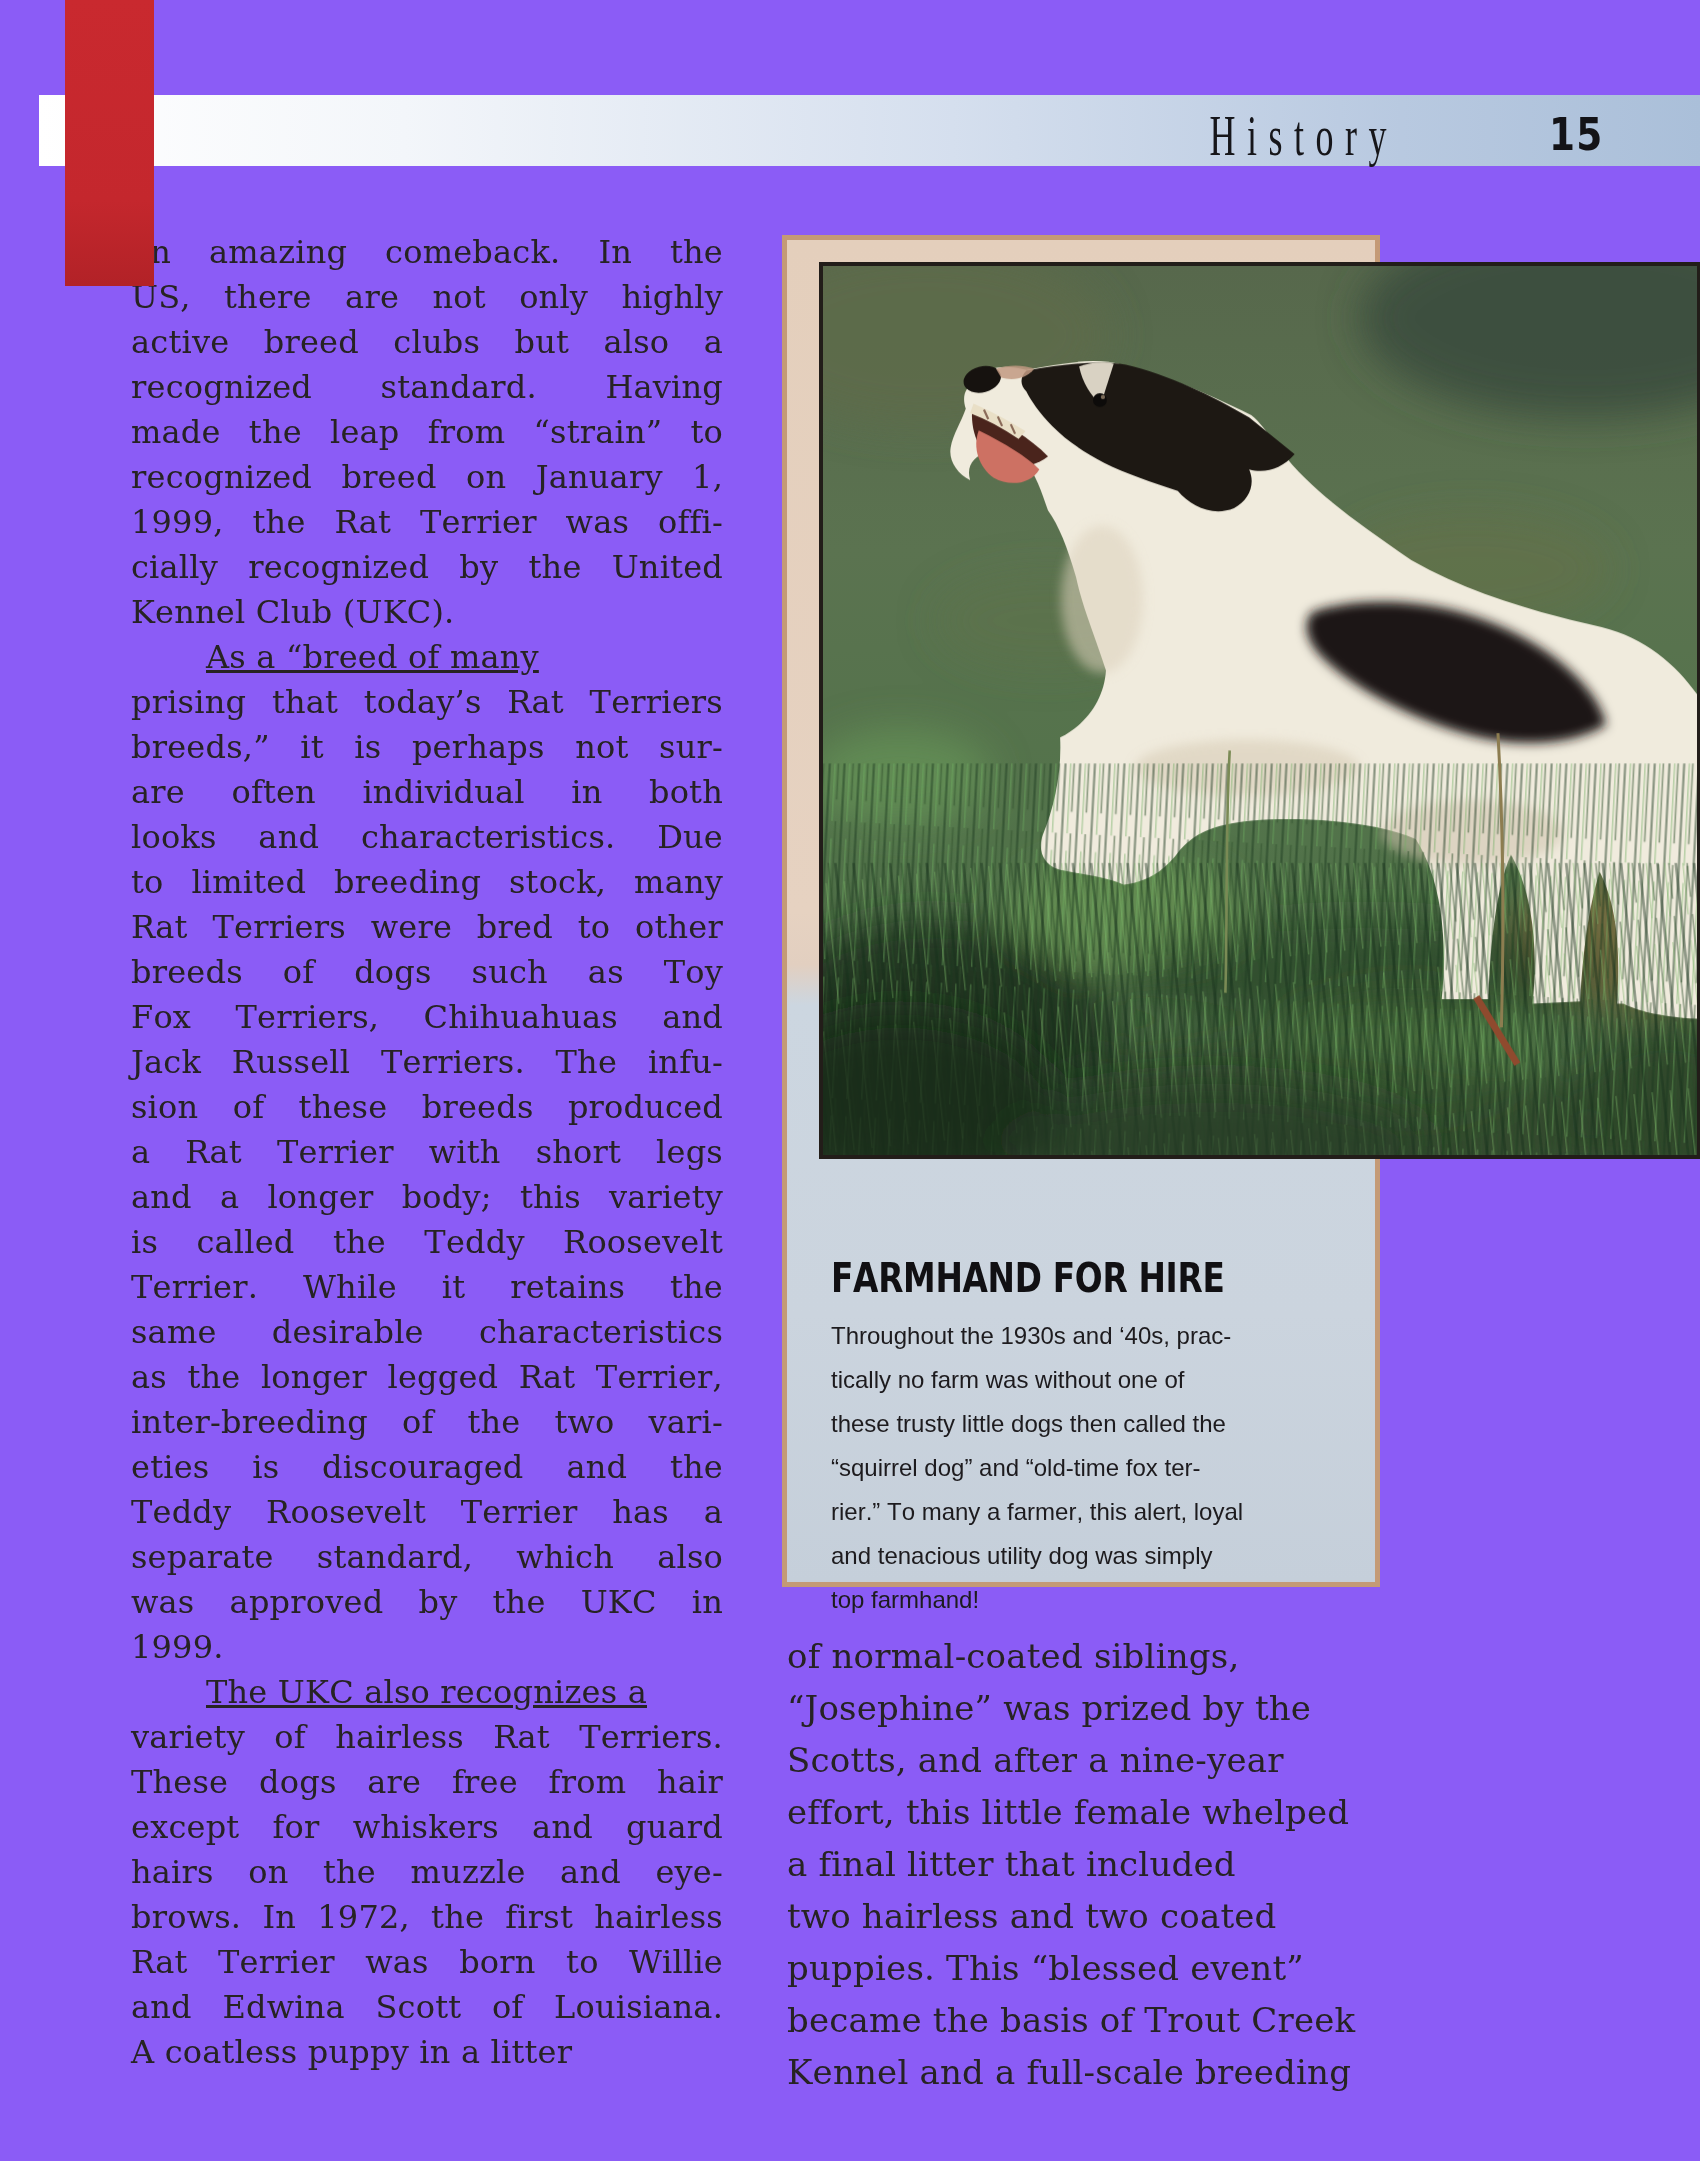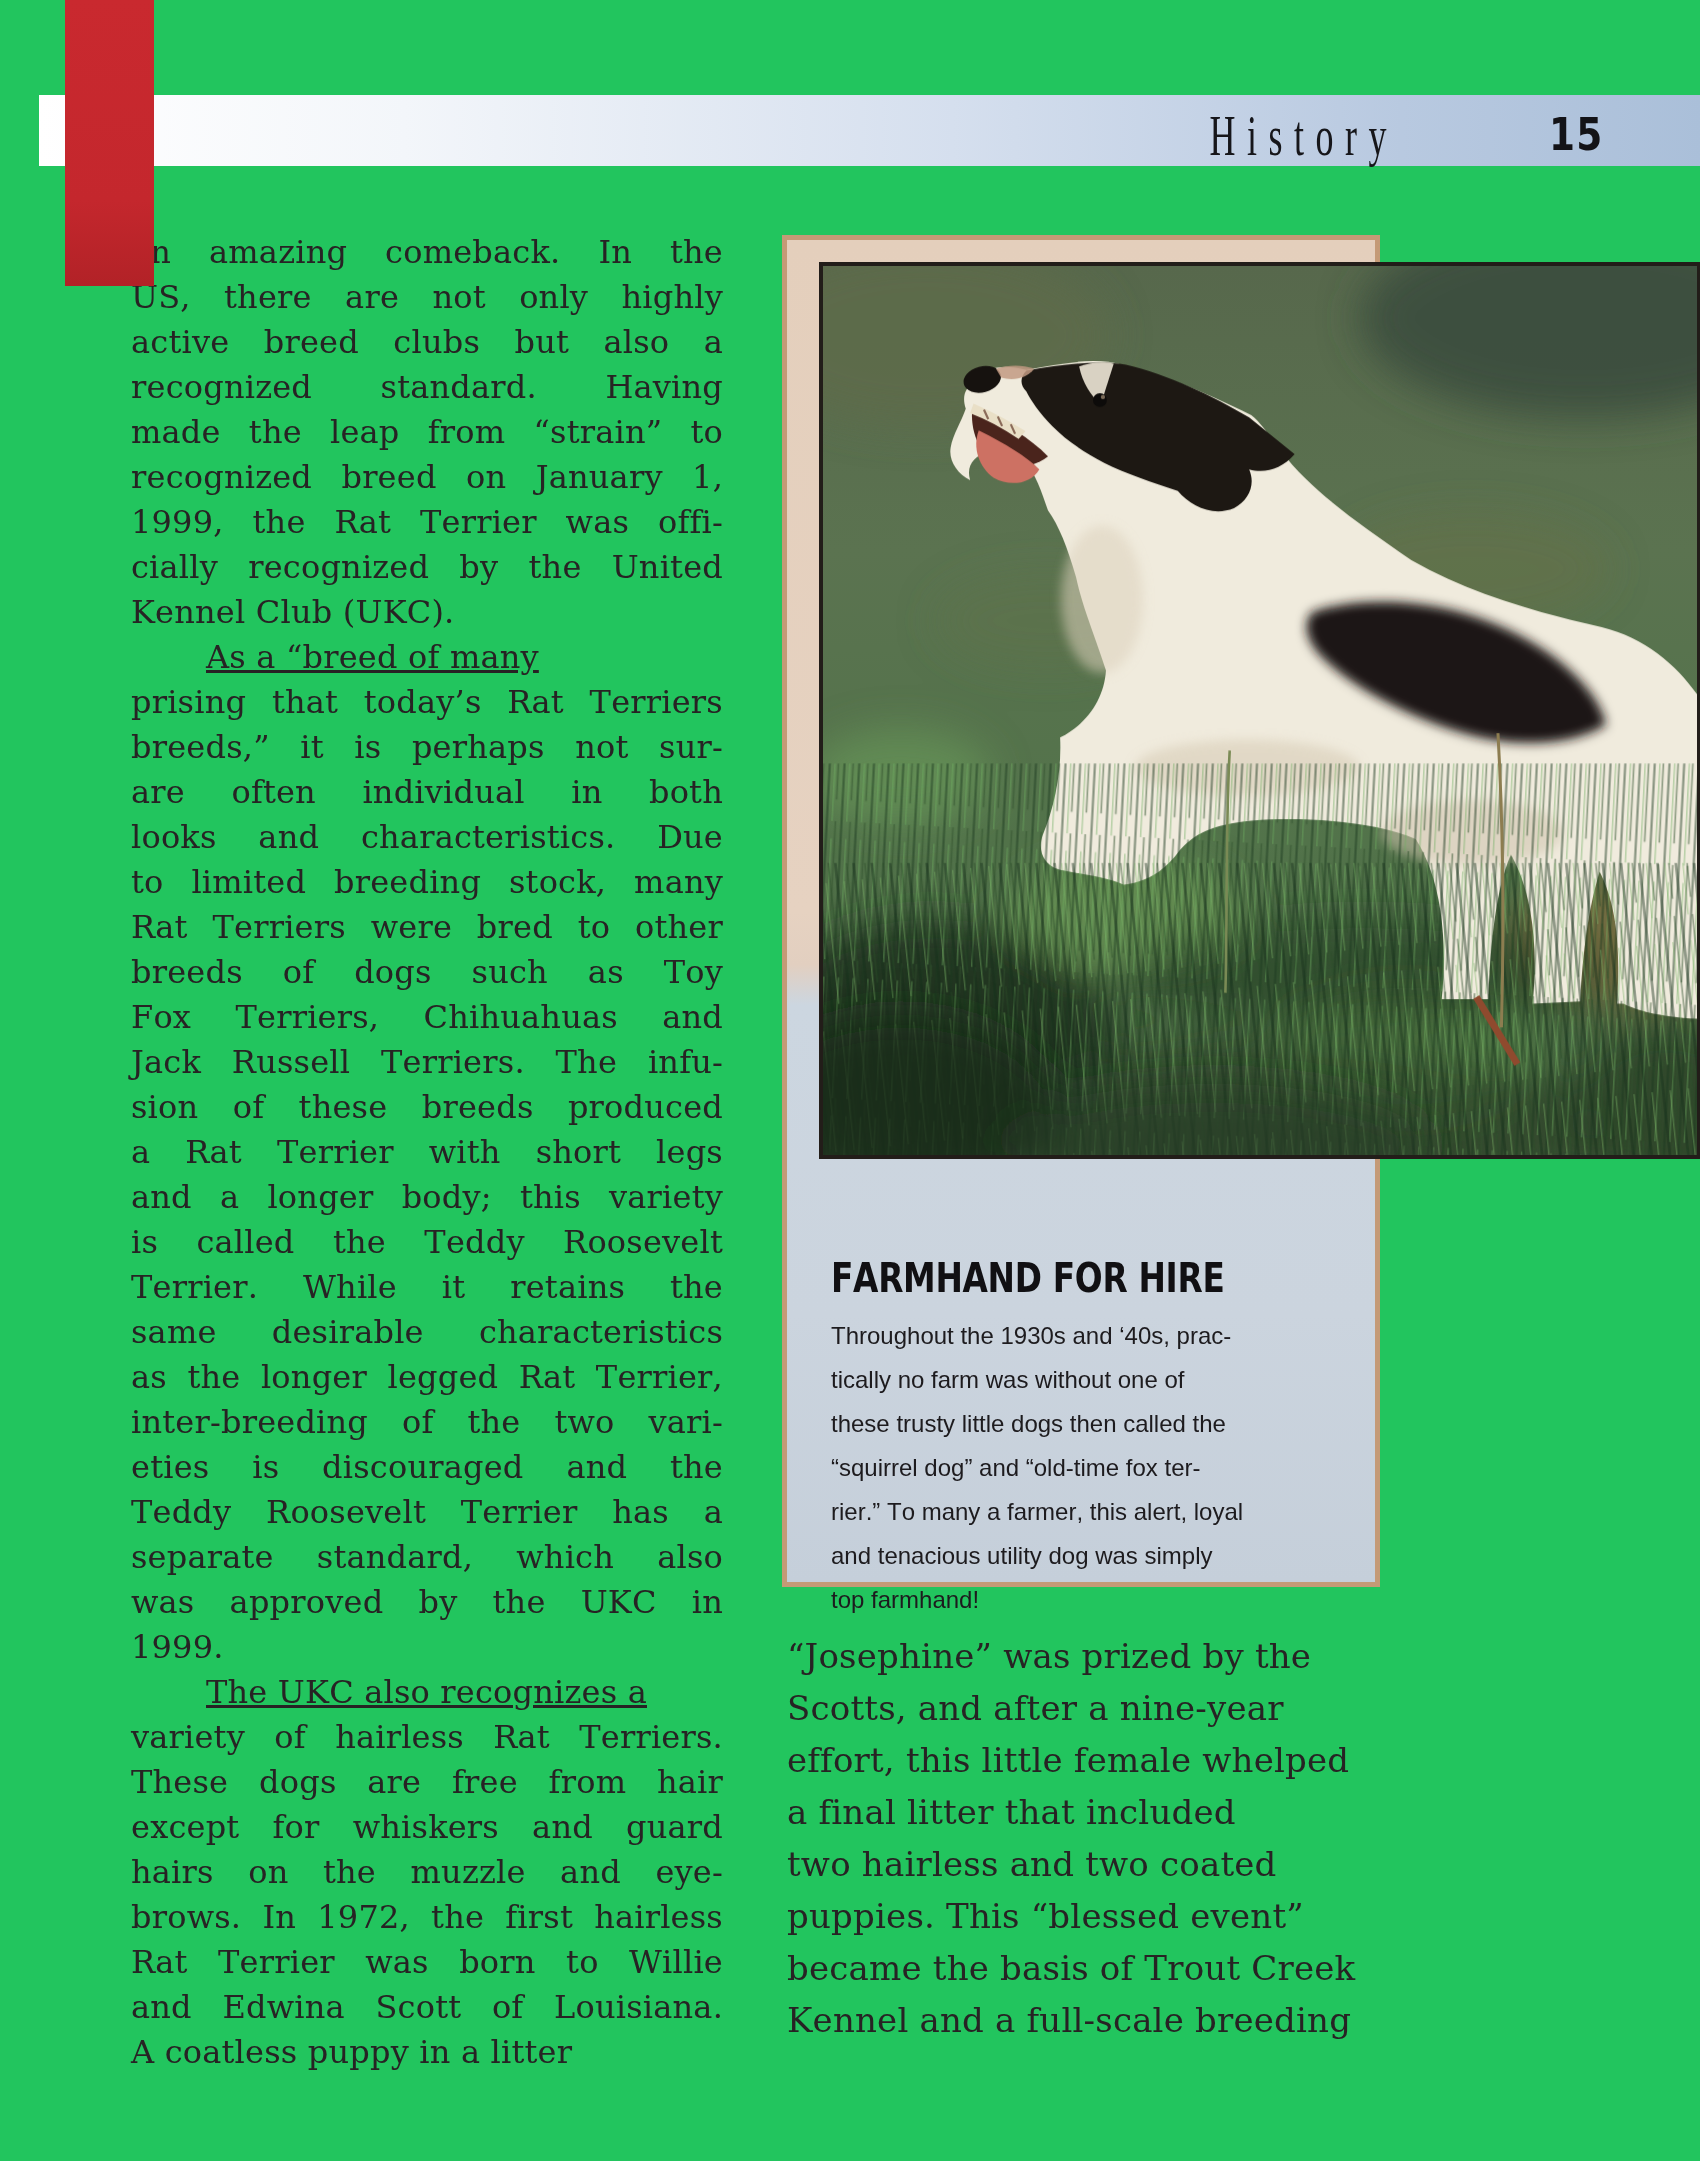--- a/index.html
+++ b/index.html
@@ -1,16 +1,16 @@
 <!DOCTYPE html>
 <html style="font-size:7px"><head>
 <meta charset="utf-8">
 <style>
   html,body{margin:0;padding:0;background:#ffffff;}
-  .page{position:relative;width:1701px;height:2161px;background:#22c55e;overflow:hidden;
+  .page{position:relative;width:1701px;height:2161px;background:#8b5cf6;overflow:hidden;
         font-kerning:none;color:#242021;}
 
   
   .red-tab{position:absolute;left:65px;top:0;width:89px;height:286px;
            background:linear-gradient(180deg,#c9292f 0%,#c4272d 70%,#b22227 100%);z-index:6;}
   .header-bar{position:absolute;left:39px;top:95px;right:0;height:71px;
               background:linear-gradient(90deg,#ffffff 0%,#f3f6fa 22%,#d5dfee 55%,#b8c9e0 82%,#aabfd9 100%);
               z-index:2;}
   .header-title{position:absolute;right:303px;top:107px;z-index:3;
                 font-family:"Liberation Serif",serif;font-size:58px;line-height:58px;
@@ -252,20 +252,21 @@
       <div class="ln j">variety of hairless Rat Terriers.</div>
       <div class="ln j">These dogs are free from hair</div>
       <div class="ln j">except for whiskers and guard</div>
       <div class="ln j">hairs on the muzzle and eye-</div>
       <div class="ln j">brows. In 1972, the first hairless</div>
       <div class="ln j">Rat Terrier was born to Willie</div>
       <div class="ln j">and Edwina Scott of Louisiana.</div>
       <div class="ln">A coatless puppy in a litter</div>
     </div>
   <div class="col col-right">
+      <div class="ln">of normal-coated siblings,</div>
       <div class="ln">“Josephine” was prized by the</div>
       <div class="ln">Scotts, and after a nine-year</div>
       <div class="ln">effort, this little female whelped</div>
       <div class="ln">a final litter that included</div>
       <div class="ln">two hairless and two coated</div>
       <div class="ln">puppies. This “blessed event”</div>
       <div class="ln">became the basis of Trout Creek</div>
       <div class="ln">Kennel and a full-scale breeding</div>
     </div>
 

